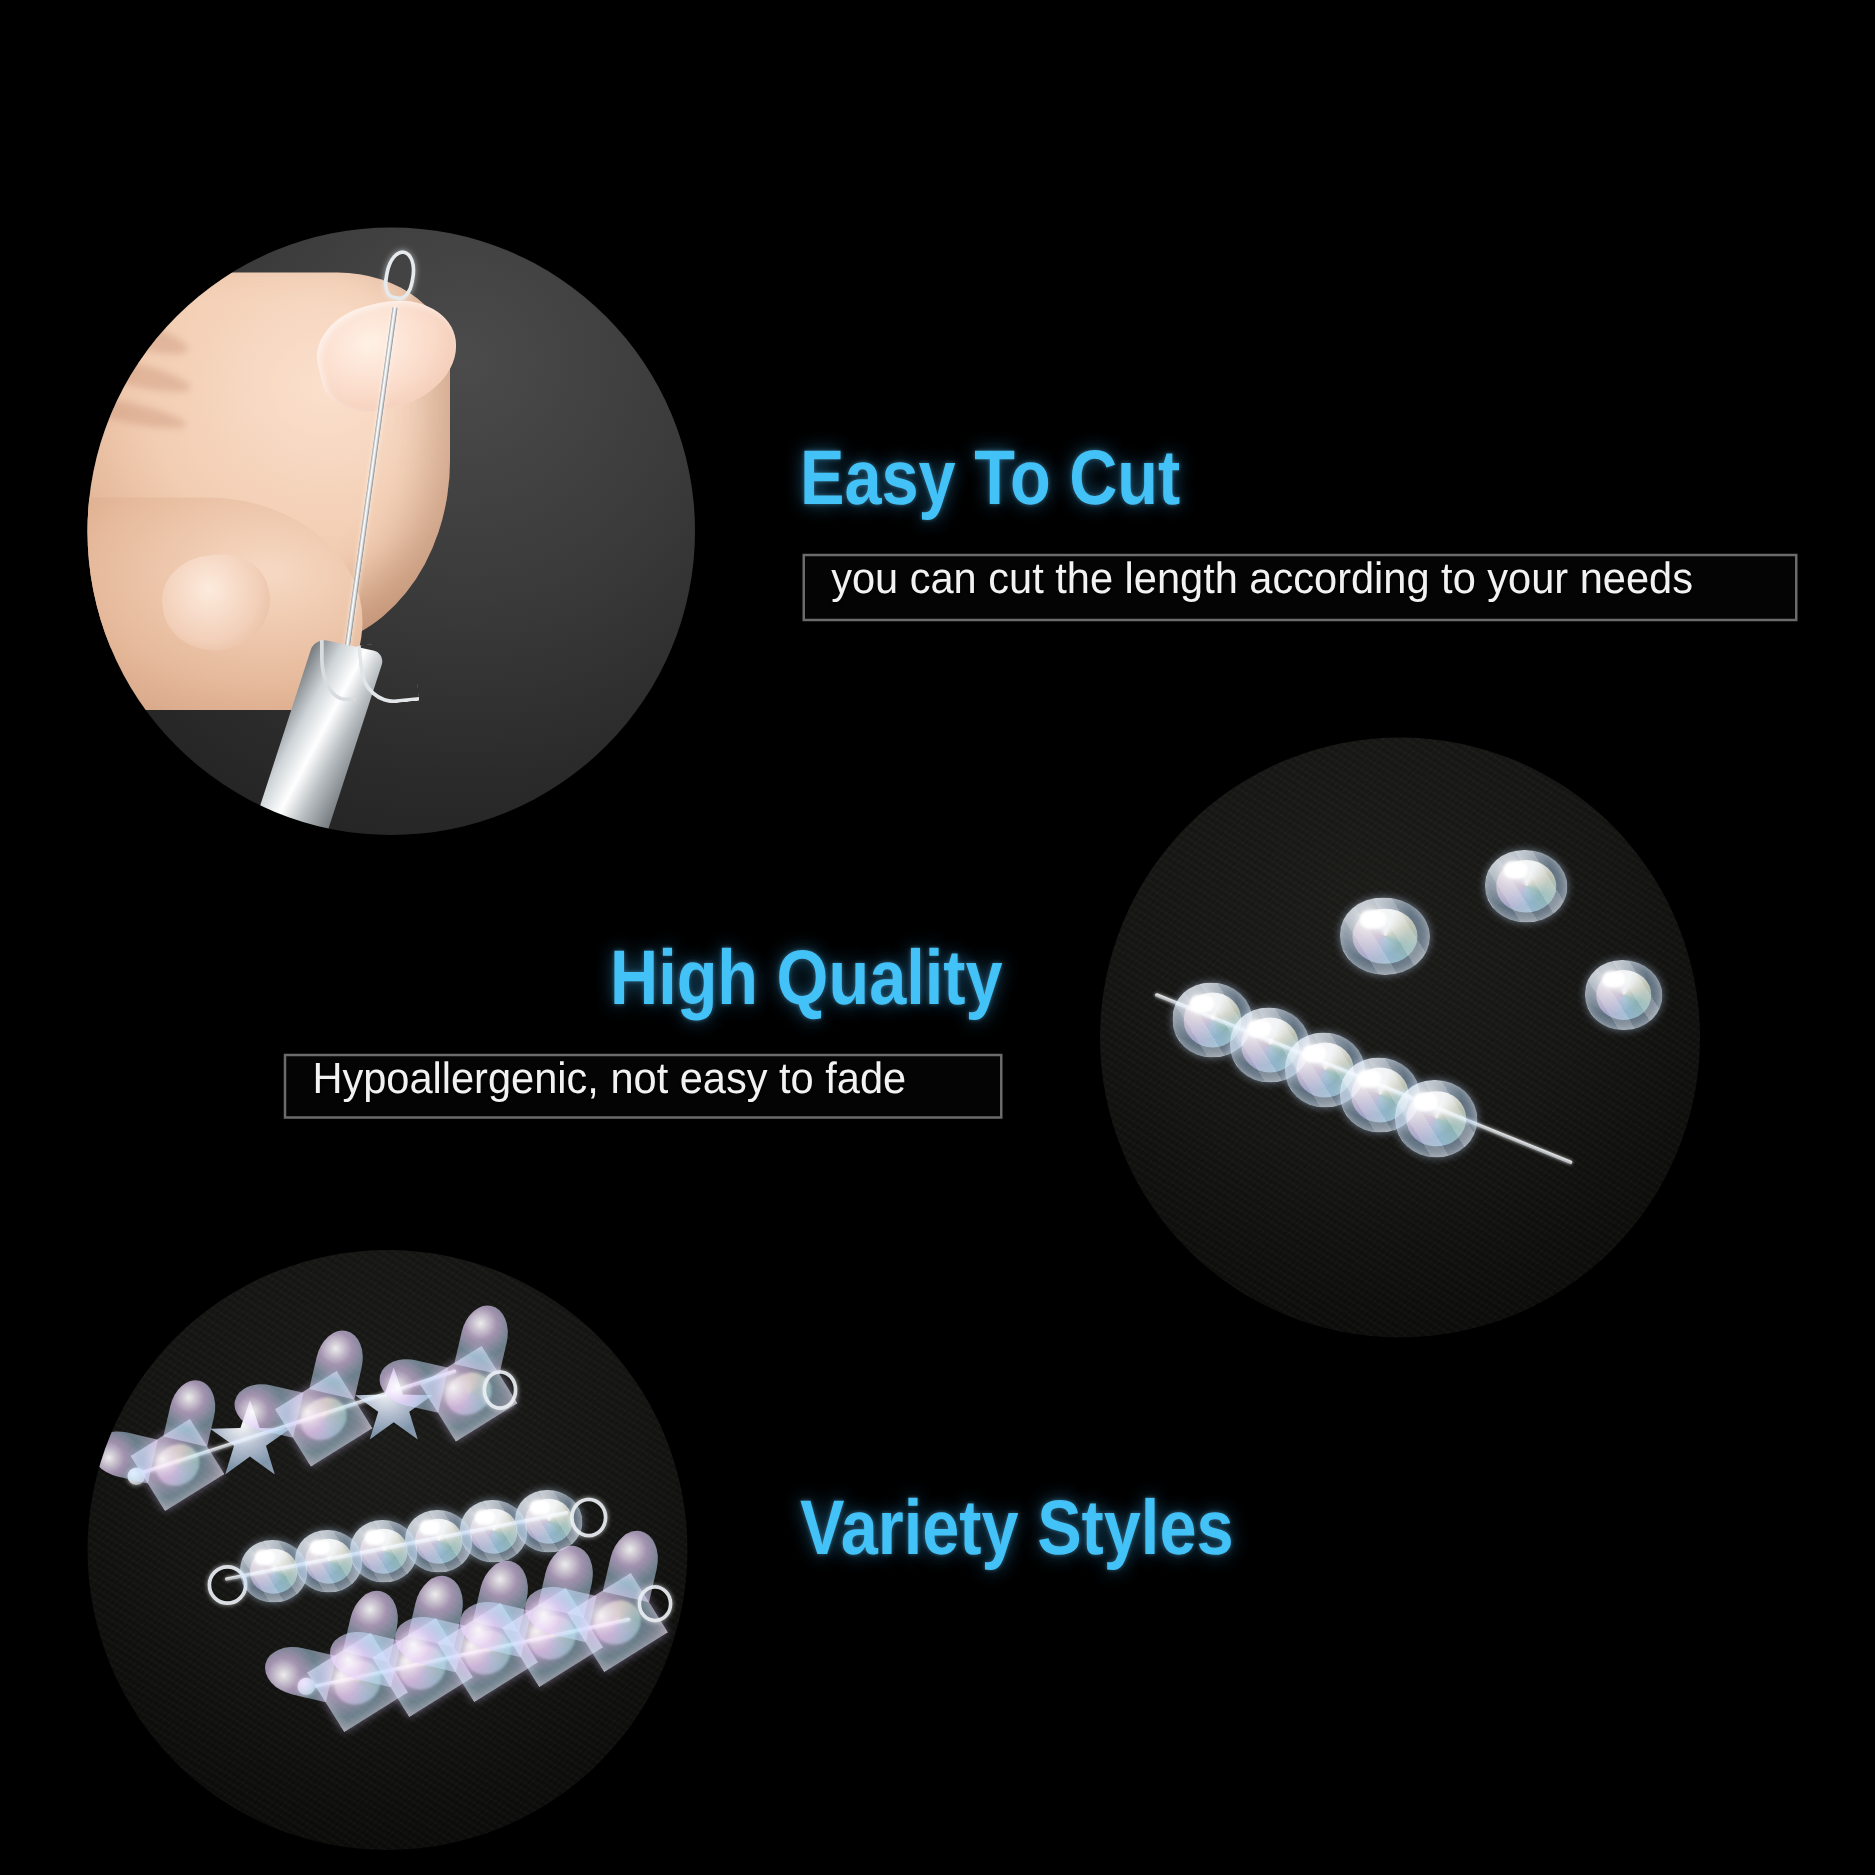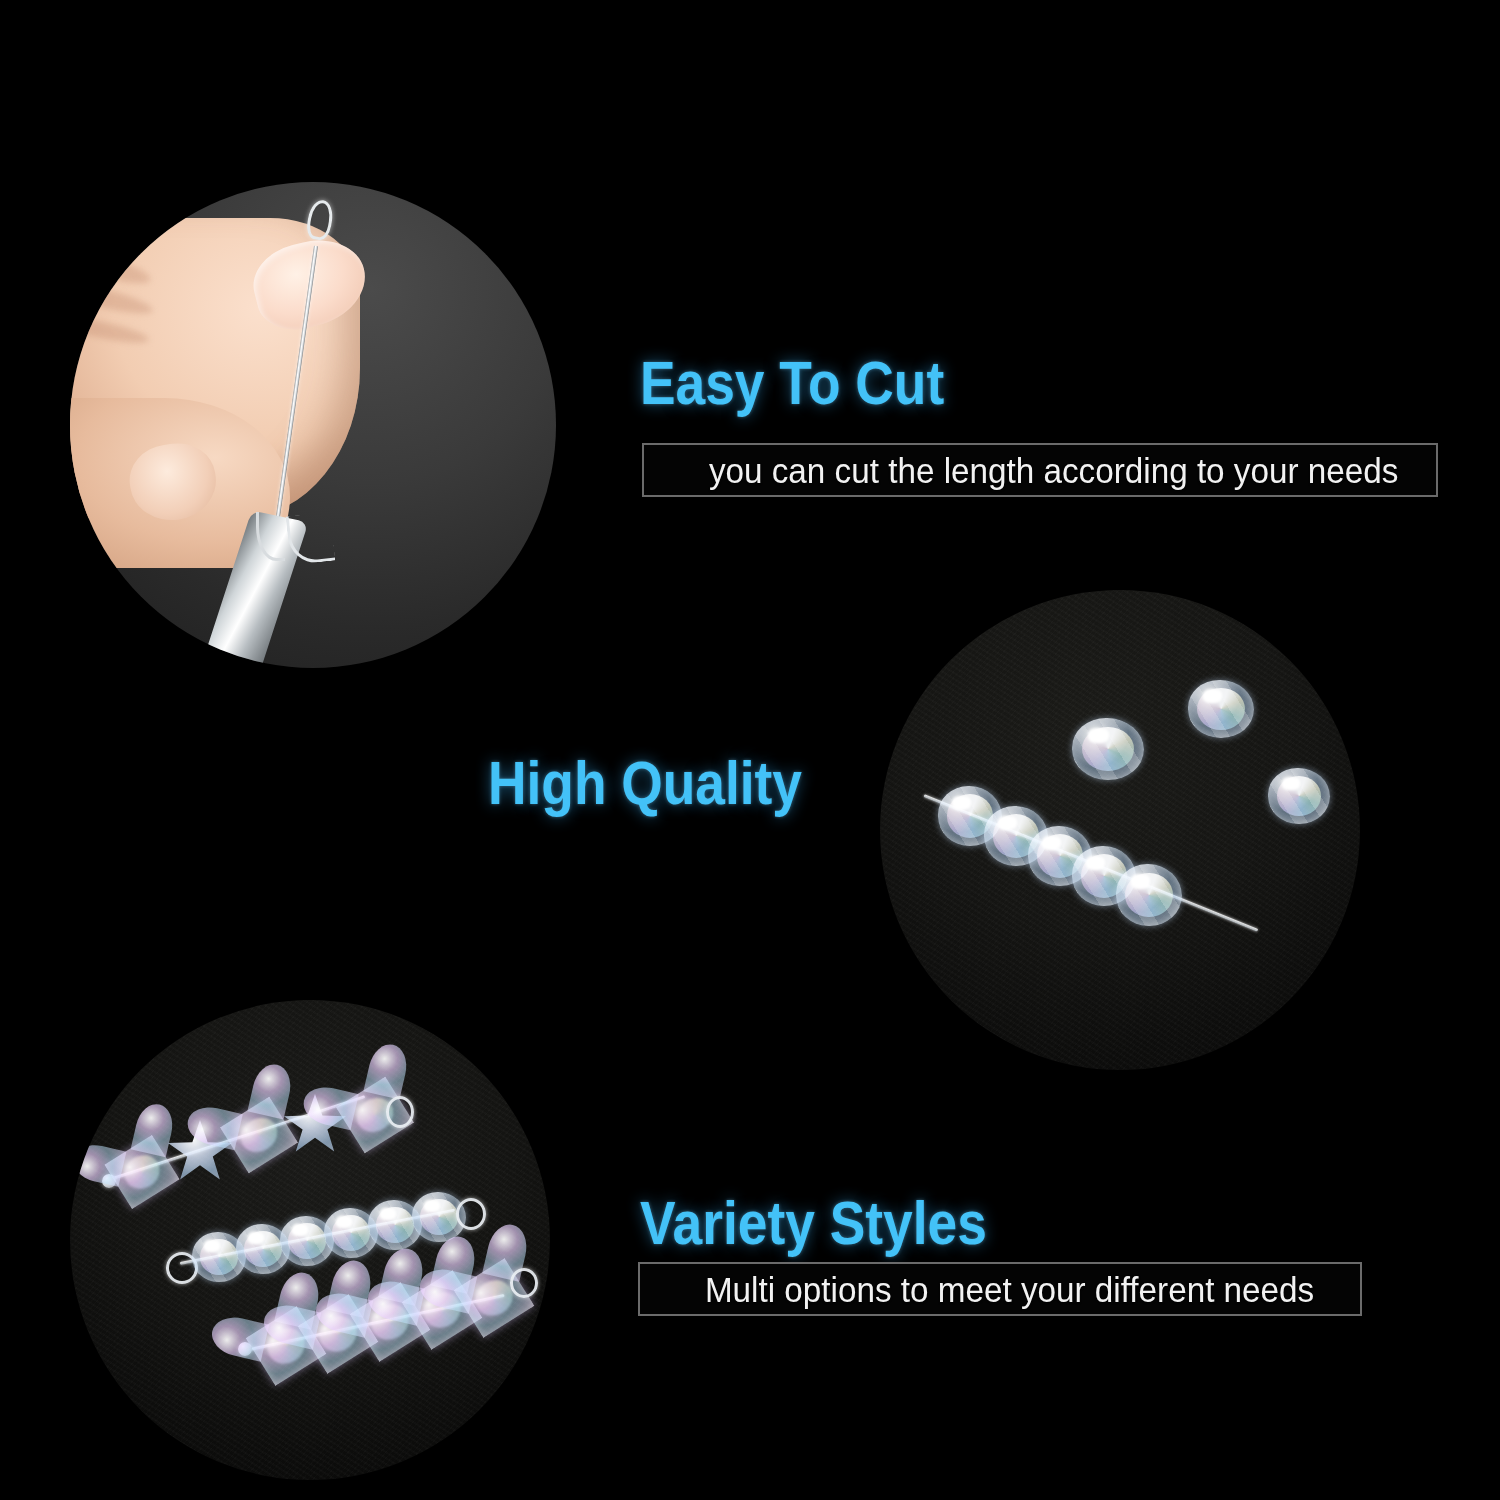--- a/index.html
+++ b/index.html
@@ -60,22 +60,21 @@
     white-space: nowrap;
     transform: scaleX(0.86);
     text-shadow: 0 0 16px rgba(50,170,240,0.5), 0 0 4px rgba(140,220,255,0.4);
   }
   .subbox {
     position: absolute;
     border: 2px solid #6b6b6b;
     box-sizing: border-box;
     background: #040404;
     display: flex;
-    align-items: center;
-    padding-left: 44px;
+    align-items: flex-start;
   }
   .subtext {
     font-family: "Liberation Sans", sans-serif;
     font-weight: 400;
     font-size: 35px;
     line-height: 1;
     color: #f2f2f2;
     white-space: nowrap;
     transform: scaleX(0.95);
     transform-origin: left center;
@@ -346,20 +345,23 @@
     <div class="wire" style="left:44px; top:204px; width:360px; height:3px; transform:rotate(22deg); transform-origin:left center;"></div>
 
     <div class="bead facets" style="left:58px; top:196px; width:64px; height:60px;"></div>
     <div class="bead facets" style="left:104px; top:216px; width:64px; height:60px;"></div>
     <div class="bead facets" style="left:148px; top:236px; width:64px; height:60px;"></div>
     <div class="bead facets" style="left:192px; top:256px; width:64px; height:60px;"></div>
     <div class="bead facets" style="left:236px; top:274px; width:66px; height:62px;"></div>
   </div>
 
   <div class="heading" id="h2" style="left: 487.979px;">High Quality</div>
+  <div class="subbox" id="b2">
+    <span class="subtext">Hypoallergenic, not easy to fade</span>
+  </div>
 
   <div class="photo" id="photo3">
     <div class="velvet-grain"></div>
 
     <div class="wire" style="left:40px; top:178px; width:268px; height:3px; transform:rotate(-18deg); transform-origin:left center;"></div>
     <div class="ball-end" style="left:32px; top:174px;"></div>
     <div class="heart" style="left:44px; top:146px; width:56px; height:52px;">
         <div class="hcore"></div>
       </div>
     <div class="star" style="left:98px; top:120px; width:64px; height:62px;"></div>
@@ -396,17 +398,14 @@
     <div class="heart" style="left:342px; top:282px; width:60px; height:56px;">
         <div class="hcore"></div>
       </div>
     <div class="heart" style="left:394px; top:270px; width:60px; height:56px;">
         <div class="hcore"></div>
       </div>
     <div class="wire-loop" style="left:440px; top:268px; width:22px; height:24px;"></div>
   </div>
 
   <div class="heading" id="h3">Variety Styles</div>
-  <div class="subbox" id="b3">
-    <span class="subtext">Multi options to meet your different needs</span>
-  </div>
 
 </div>
 
 </body></html>

